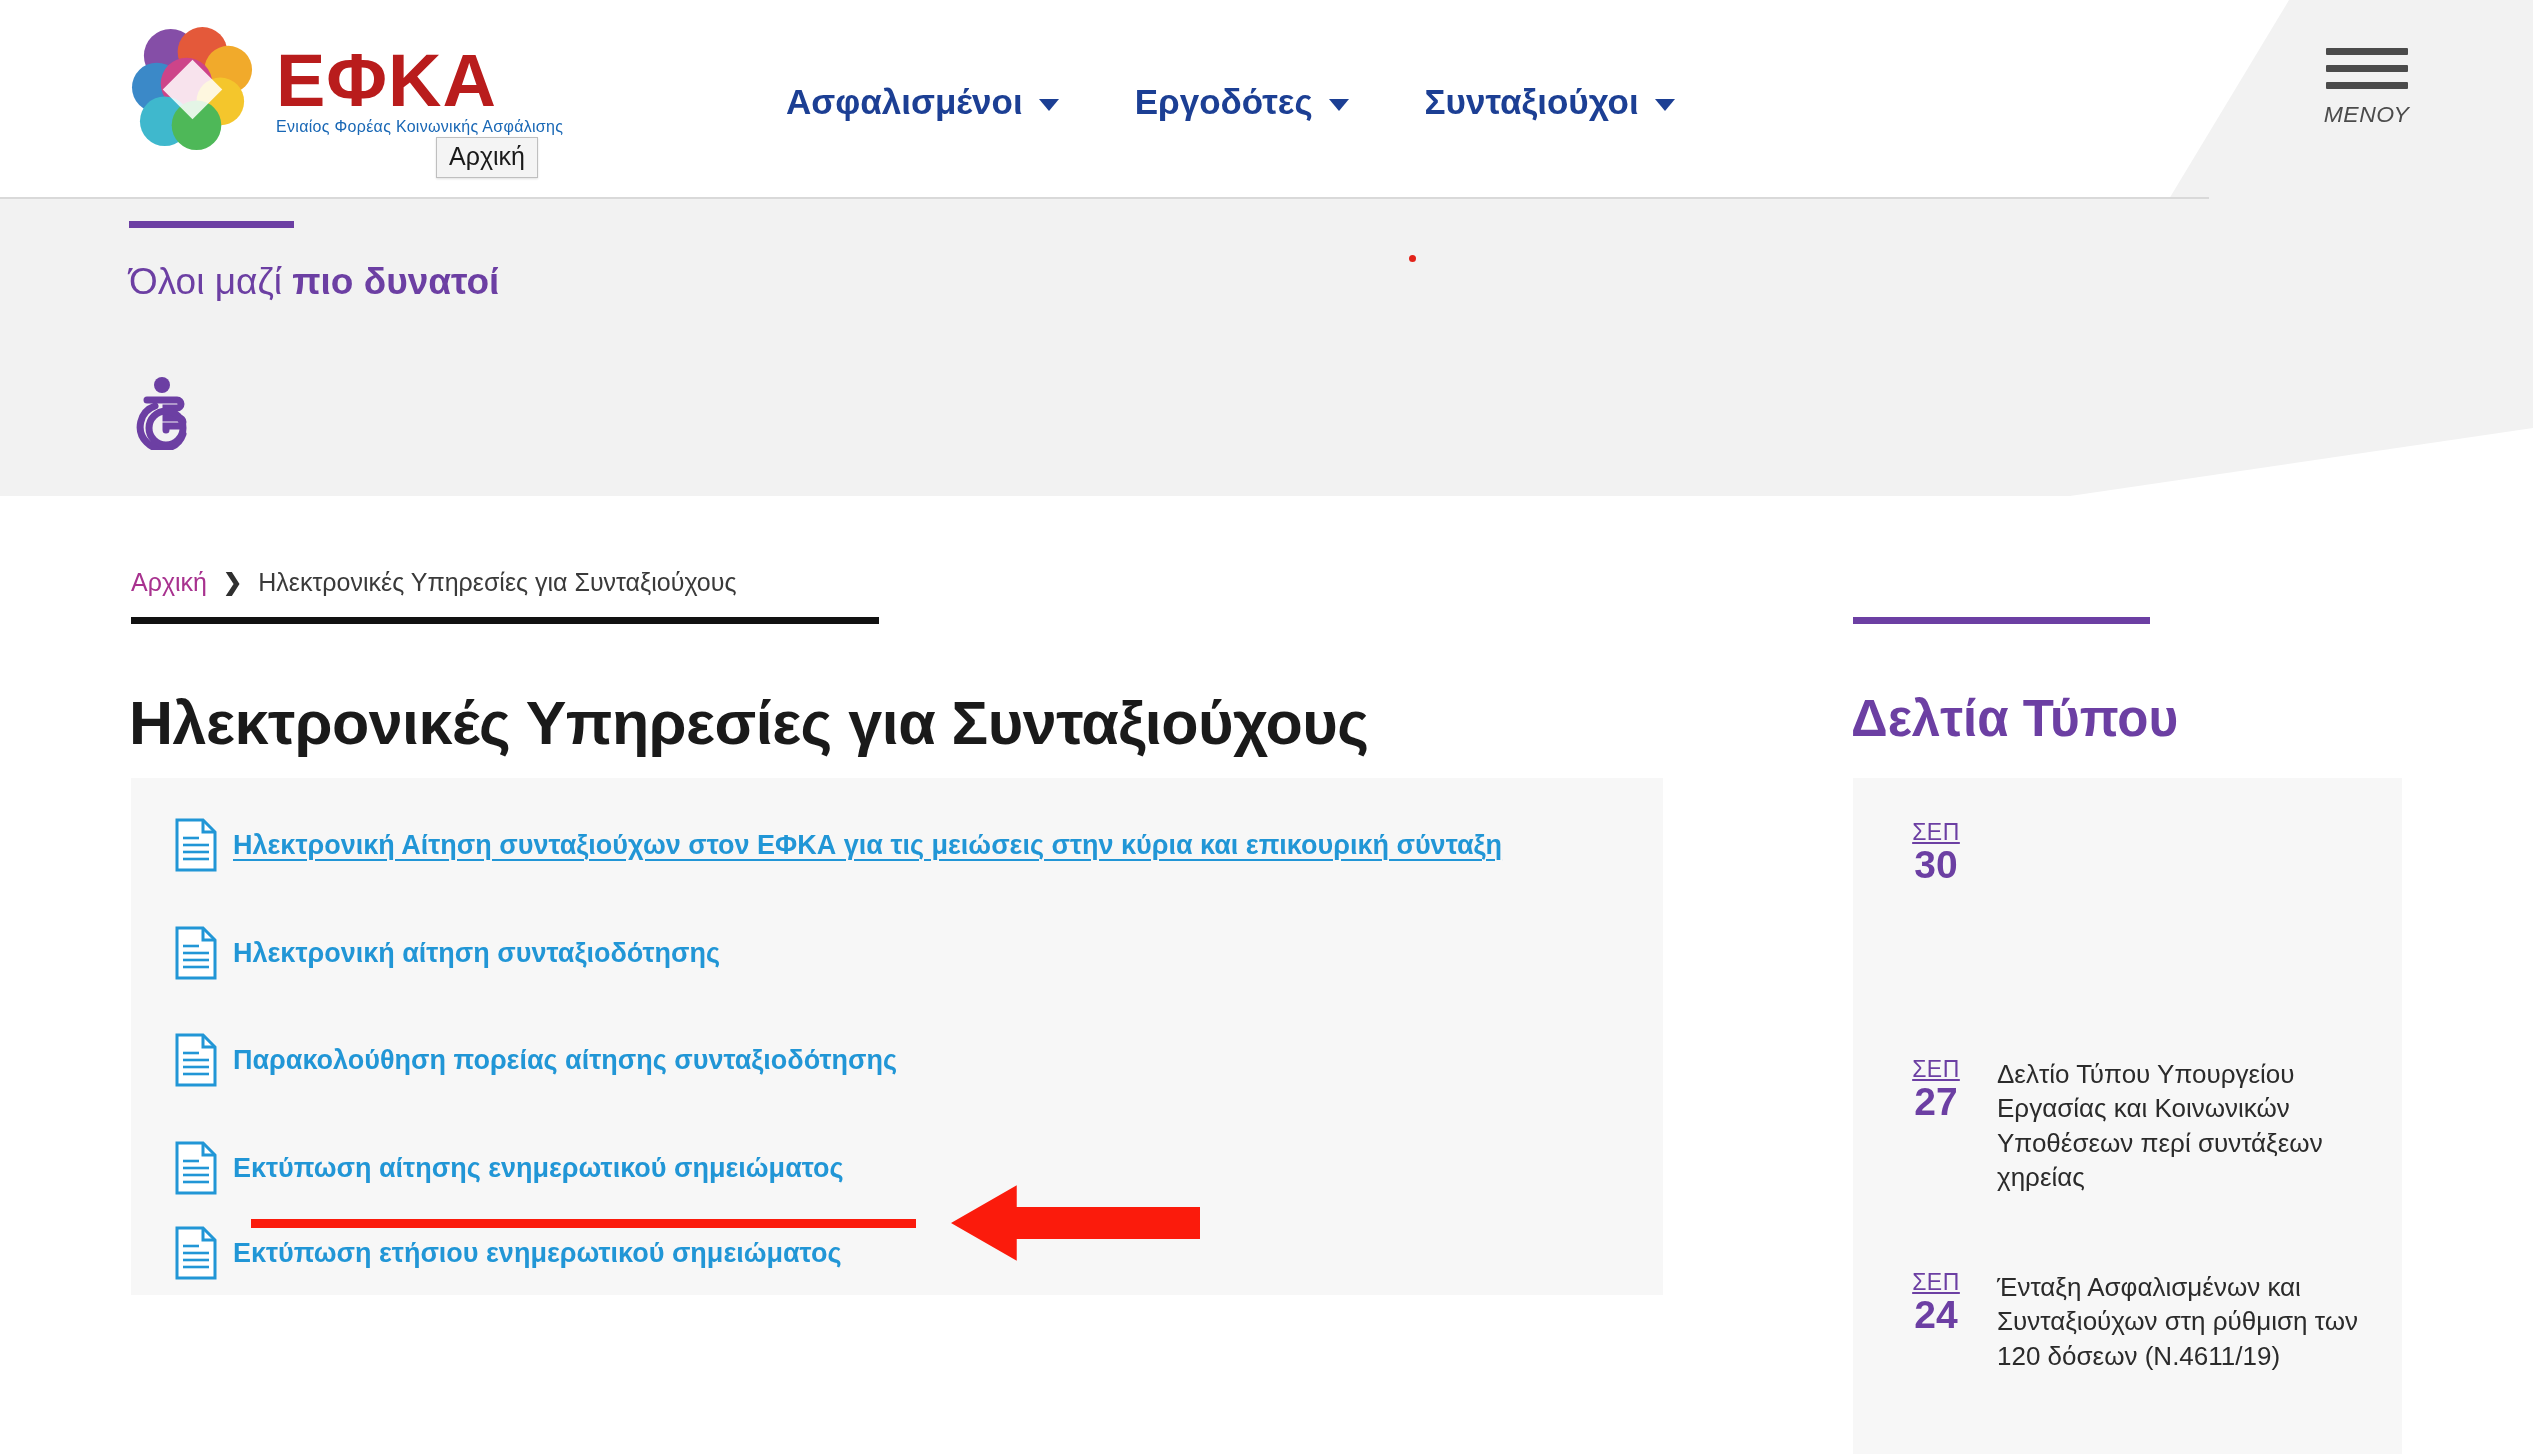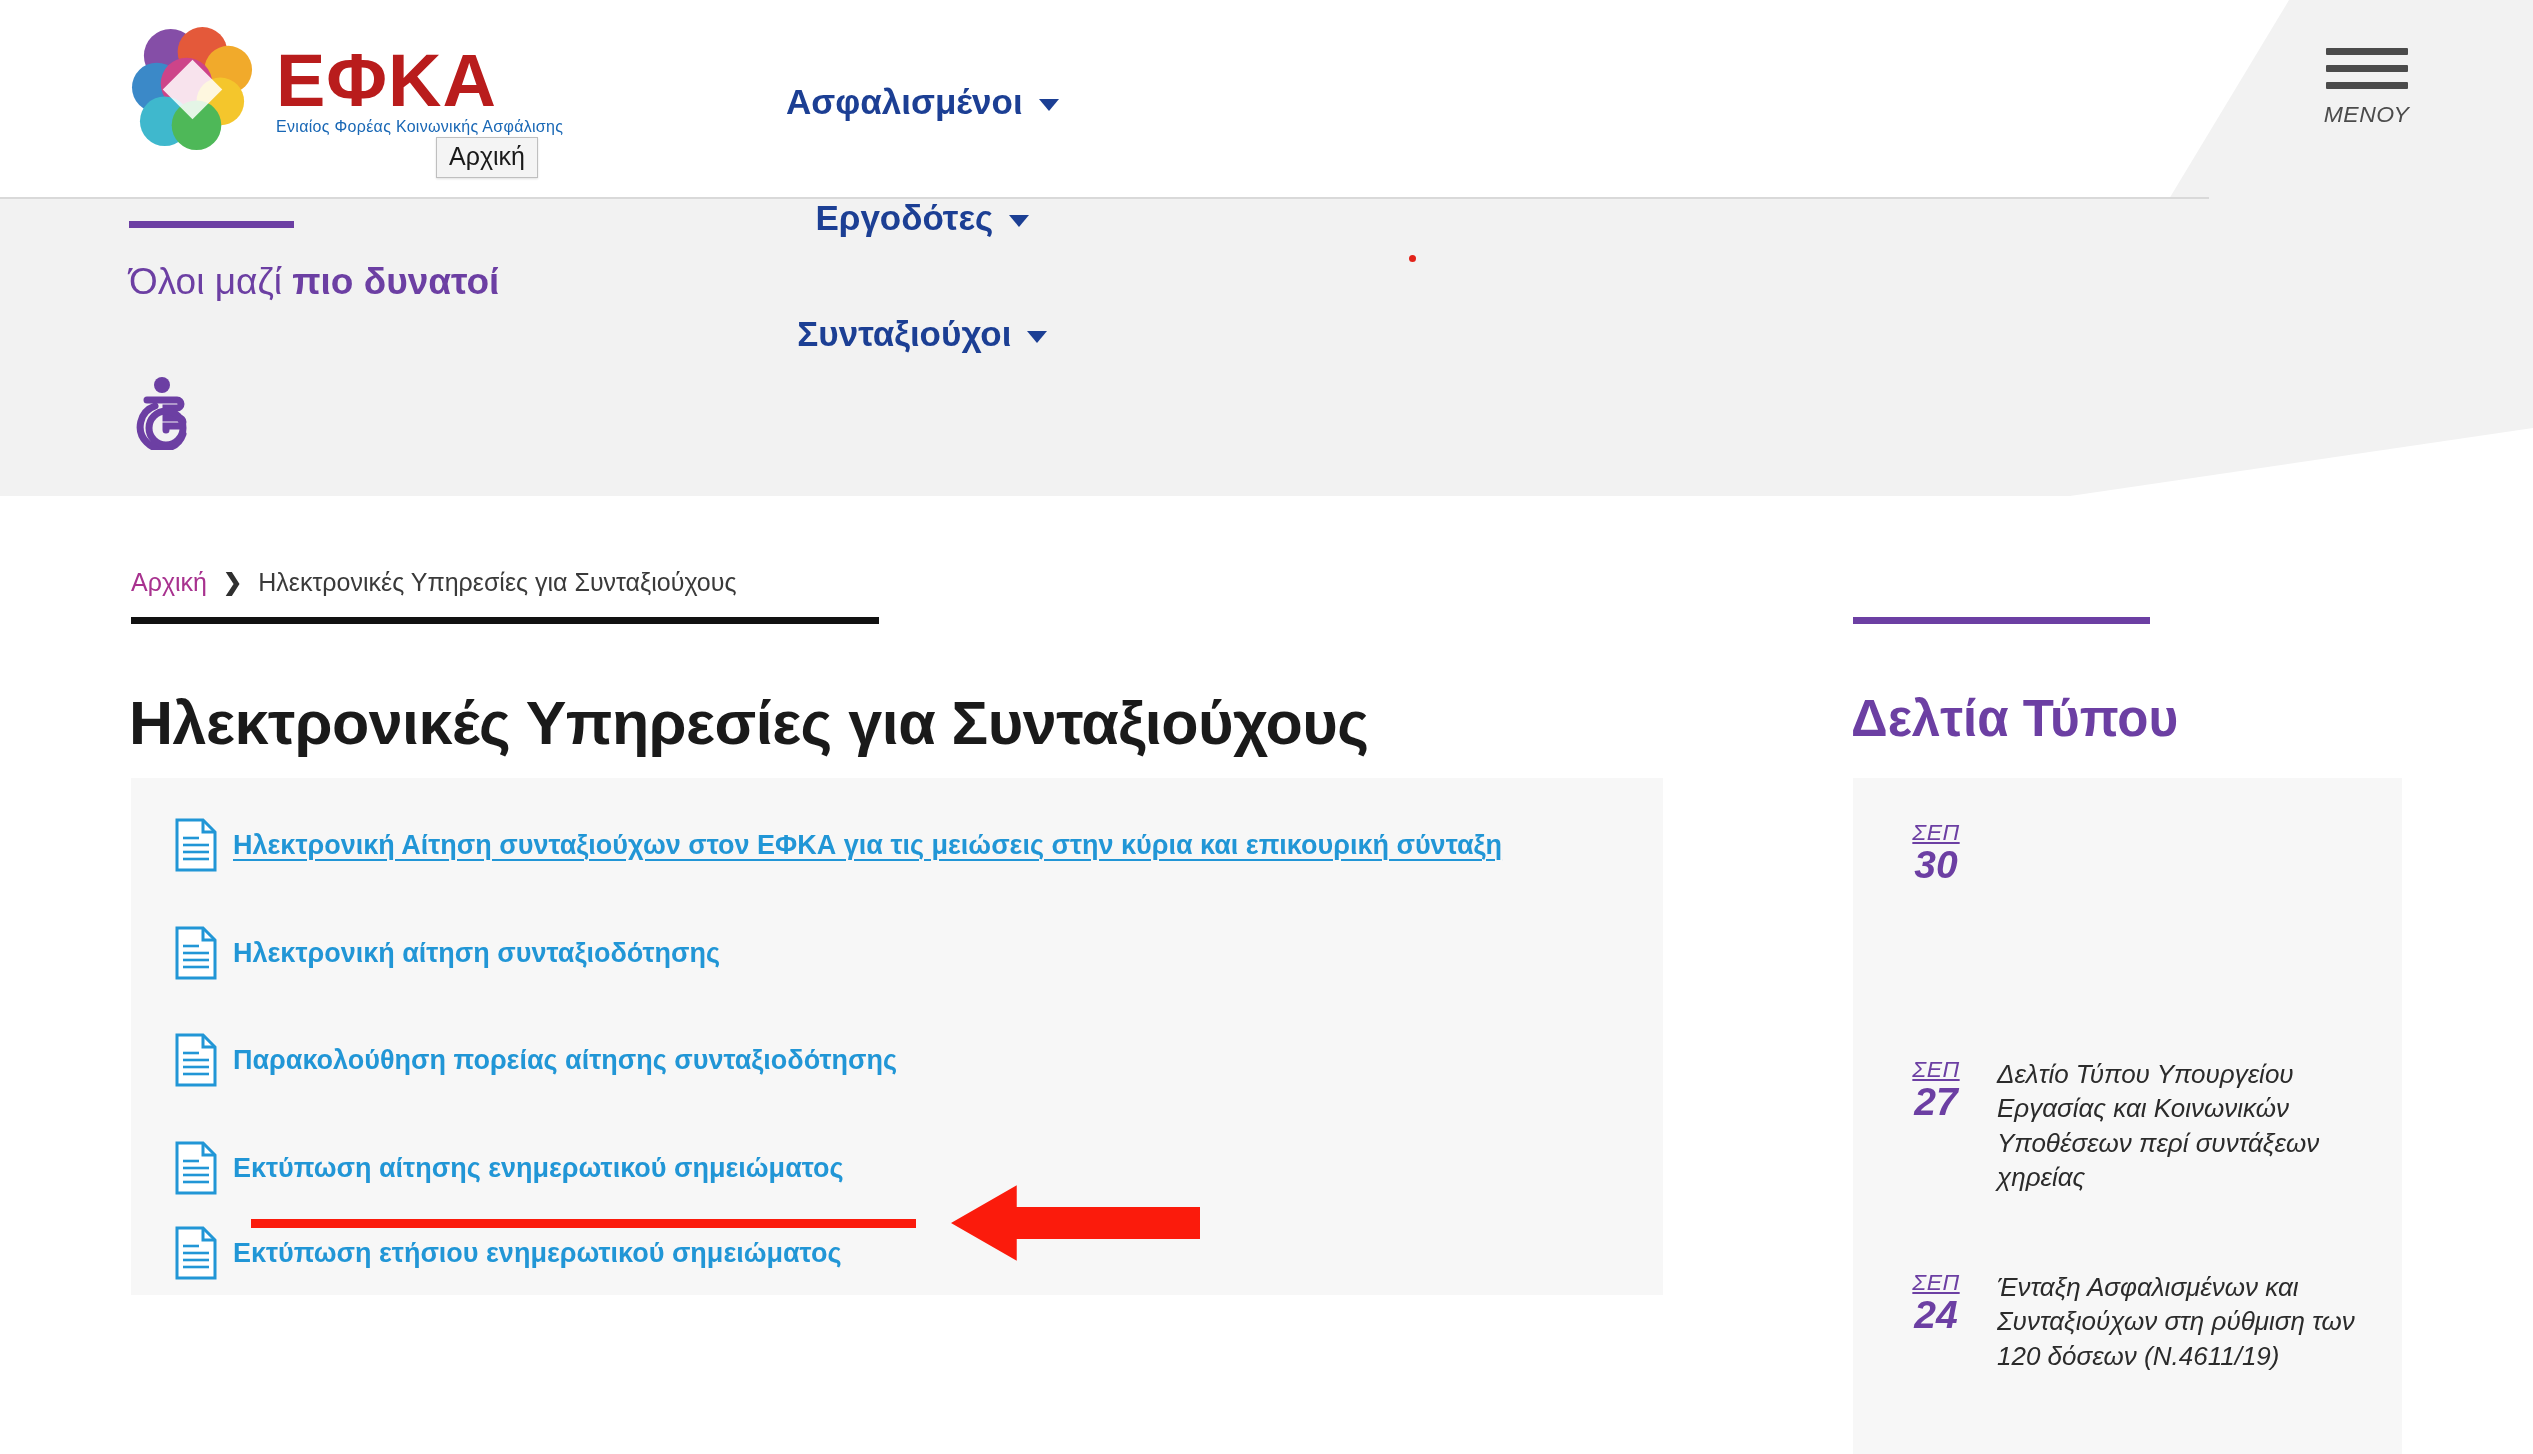--- a/index.html
+++ b/index.html
@@ -71,21 +71,20 @@
     letter-spacing: 0.3px;
   }
 
   
   .main-nav {
     position: absolute;
     left: 786px; top: 82px;
     display: flex; align-items: center;
     gap: 76px;
     z-index: 6;
-    flex-direction: column;
   }
   .nav-item {
     display: flex; align-items: center;
     gap: 16px;
     cursor: pointer;
   }
   .nav-label {
     font-size: 35px;
     font-weight: bold;
     color: #1c3f94;
@@ -273,21 +272,20 @@
     left: 1853px; top: 282px;
     width: 549px;
     height: 678px;
     background: #f7f7f7;
   }
   .press-item {
     position: absolute;
     left: 46px;
     display: flex;
     gap: 24px;
-    font-style: italic;
   }
   .press-item.p0 { top: 42px; }
   .press-item.p1 { top: 279px; }
   .press-item.p2 { top: 492px; }
   .press-date {
     width: 74px;
     flex: 0 0 auto;
     text-align: center;
   }
   .press-month {

